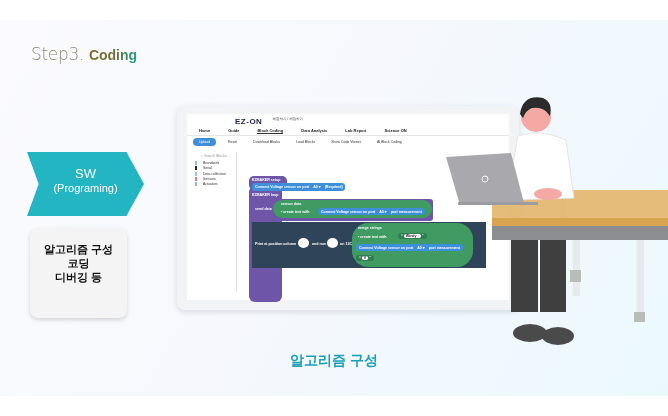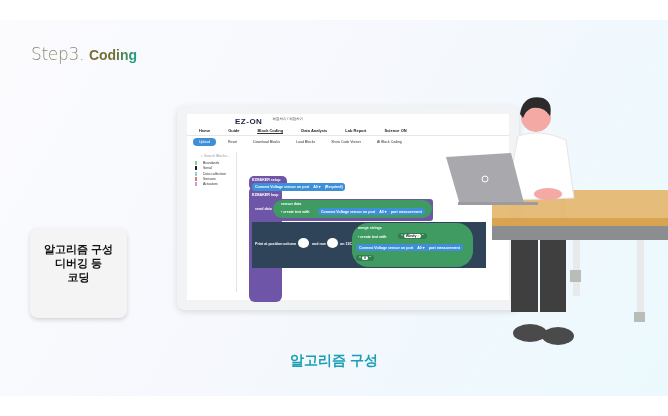--- a/index.html
+++ b/index.html
@@ -49,25 +49,29 @@
 </style>
 </head>
 <body>
 
 <div class="slide">
   <div class="step-title">
     <span class="light">Step3.</span>
     <span class="bold">Coding</span>
   </div>
 
+  <div class="chevron">
+    <div class="l1">SW</div>
+    <div class="l2">(Programing)</div>
+  </div>
 
   <div class="card">
     <div>알고리즘 구성</div>
+    <div>코딩</div>
     <div>디버깅 등</div>
-    <div>코딩</div>
   </div>
 
   <div class="screen">
     <div class="app">
       <div class="app-head">
         <span class="logo">EZ-ON</span>
         <span class="crumb">체험하기 / 체험하기</span>
       </div>
       <div class="nav">
         <span>Home</span>

